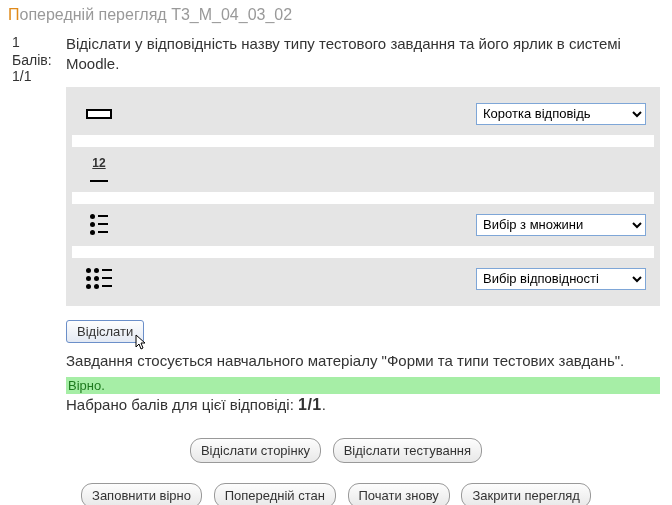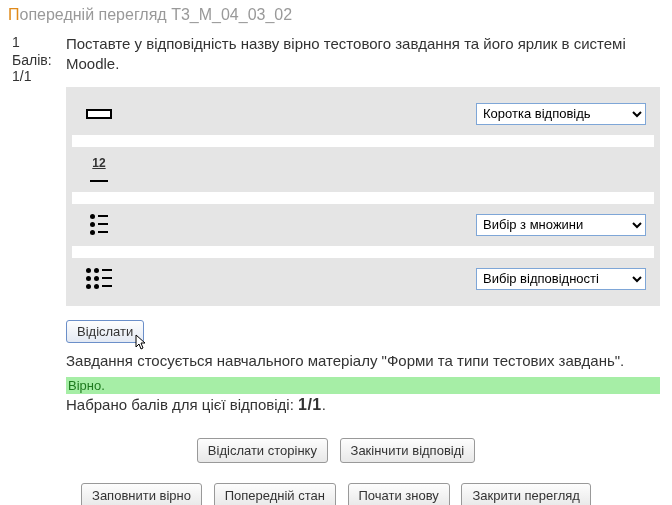--- a/index.html
+++ b/index.html
@@ -91,21 +91,21 @@
   .score-line .score-val { font-size: 16px; font-weight: bold; letter-spacing: 0.5px; }
   .action-row {
     text-align: center;
     margin-top: 24px;
     padding-bottom: 10px;
   }
   .action-row.secondary { margin-top: 10px; }
   .act-btn {
     background: linear-gradient(#fdfdfd, #e8e8e8);
     border: 1px solid #999;
-    border-radius: 3px;
+    border-radius: 11px;
     padding: 4px 10px;
     font-size: 13px;
     color: #333;
     margin: 0 4px;
     cursor: pointer;
   }
   
   .icon-shortanswer {
     width: 26px;
     height: 10px;
@@ -151,21 +151,21 @@
   <span class="first-letter">П</span><span>опередній перегляд Т3_М_04_03_02</span>
 </div>
 
 <div class="question-wrap">
   <div class="meta-col">
     <div class="qnum">1</div>
     <div class="marks-label">Балів:</div>
     <div class="marks-value">1/1</div>
   </div>
   <div class="content-col">
-    <div class="question-text">Поставте у відповідність назву вірно тестового завдання та його ярлик в системі Moodle.</div>
+    <div class="question-text">Відіслати у відповідність назву типу тестового завдання та його ярлик в системі Moodle.</div>
 
     <div class="match-table">
 
       <div class="match-row">
         <div class="match-icon-cell">
           <div class="icon-shortanswer"></div>
         </div>
         <div class="match-select-cell">
           <select class="match-select">
             <option>Коротка відповідь</option>
@@ -235,20 +235,20 @@
     <div class="task-note">Завдання стосується навчального матеріалу "Форми та типи тестових завдань".</div>
     <div class="feedback-ok">Вірно.</div>
     <div class="score-line">
       <span>Набрано балів для цієї відповіді: </span><span class="score-val">1/1</span><span>.</span>
     </div>
   </div>
 </div>
 
 <div class="action-row">
   <button class="act-btn">Відіслати сторінку</button>
-  <button class="act-btn">Закінчити відповіді</button>
+  <button class="act-btn">Відіслати тестування</button>
 </div>
 <div class="action-row secondary">
   <button class="act-btn">Заповнити вірно</button>
   <button class="act-btn">Попередній стан</button>
   <button class="act-btn">Почати знову</button>
   <button class="act-btn">Закрити перегляд</button>
 </div>
 
 </body></html>

